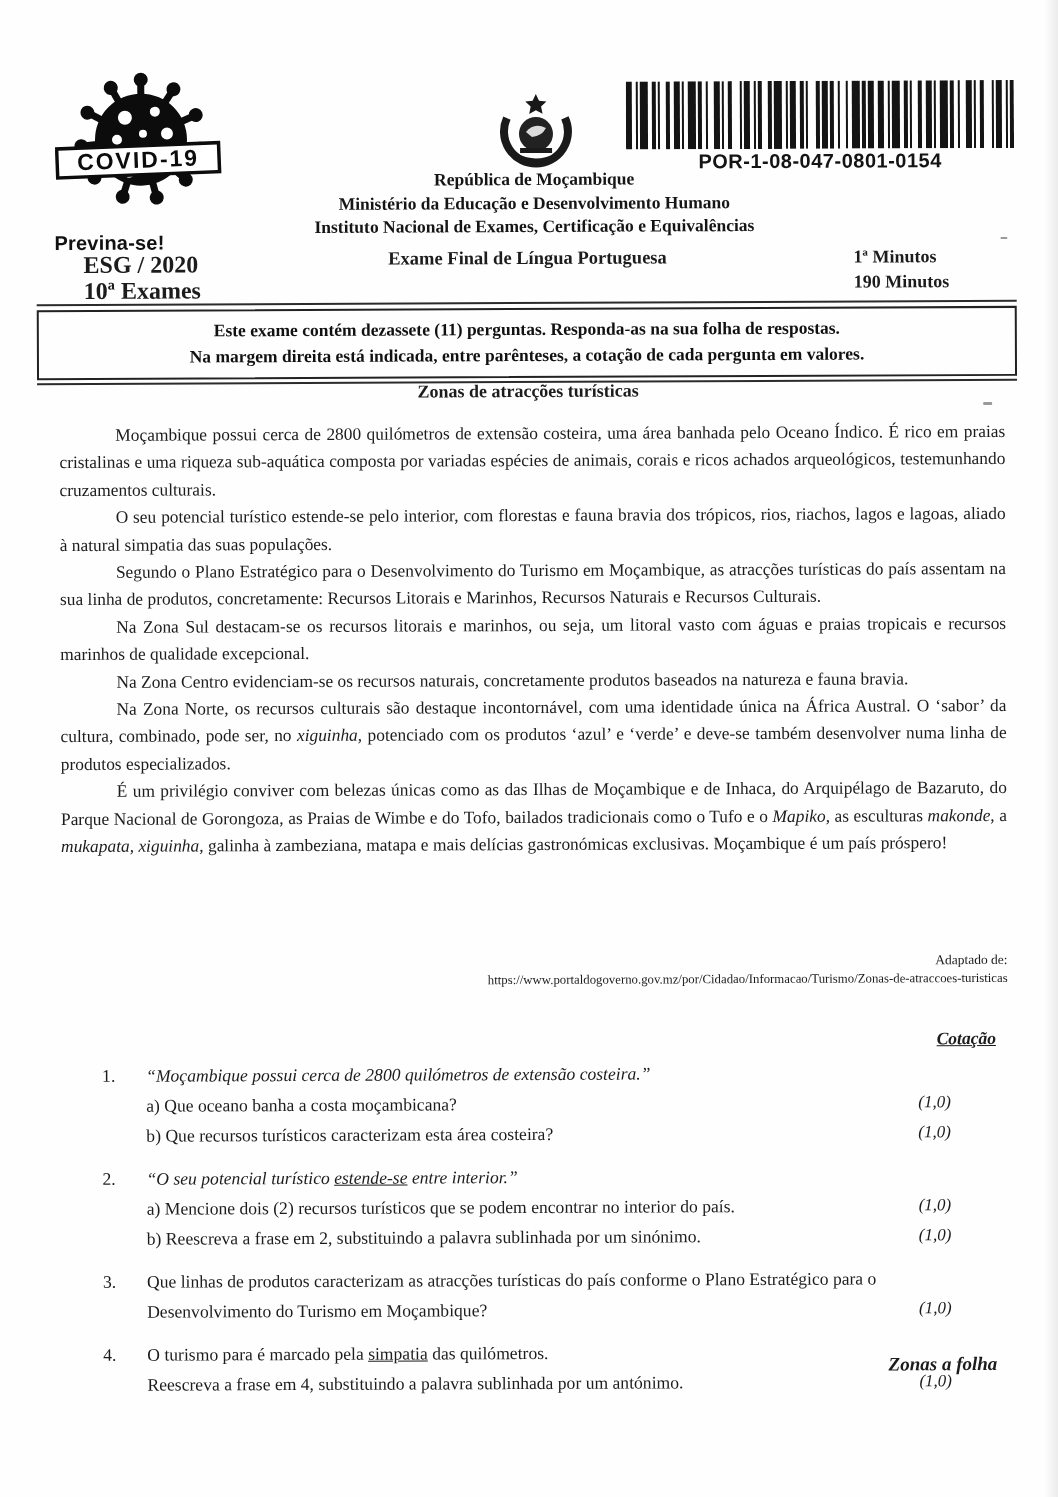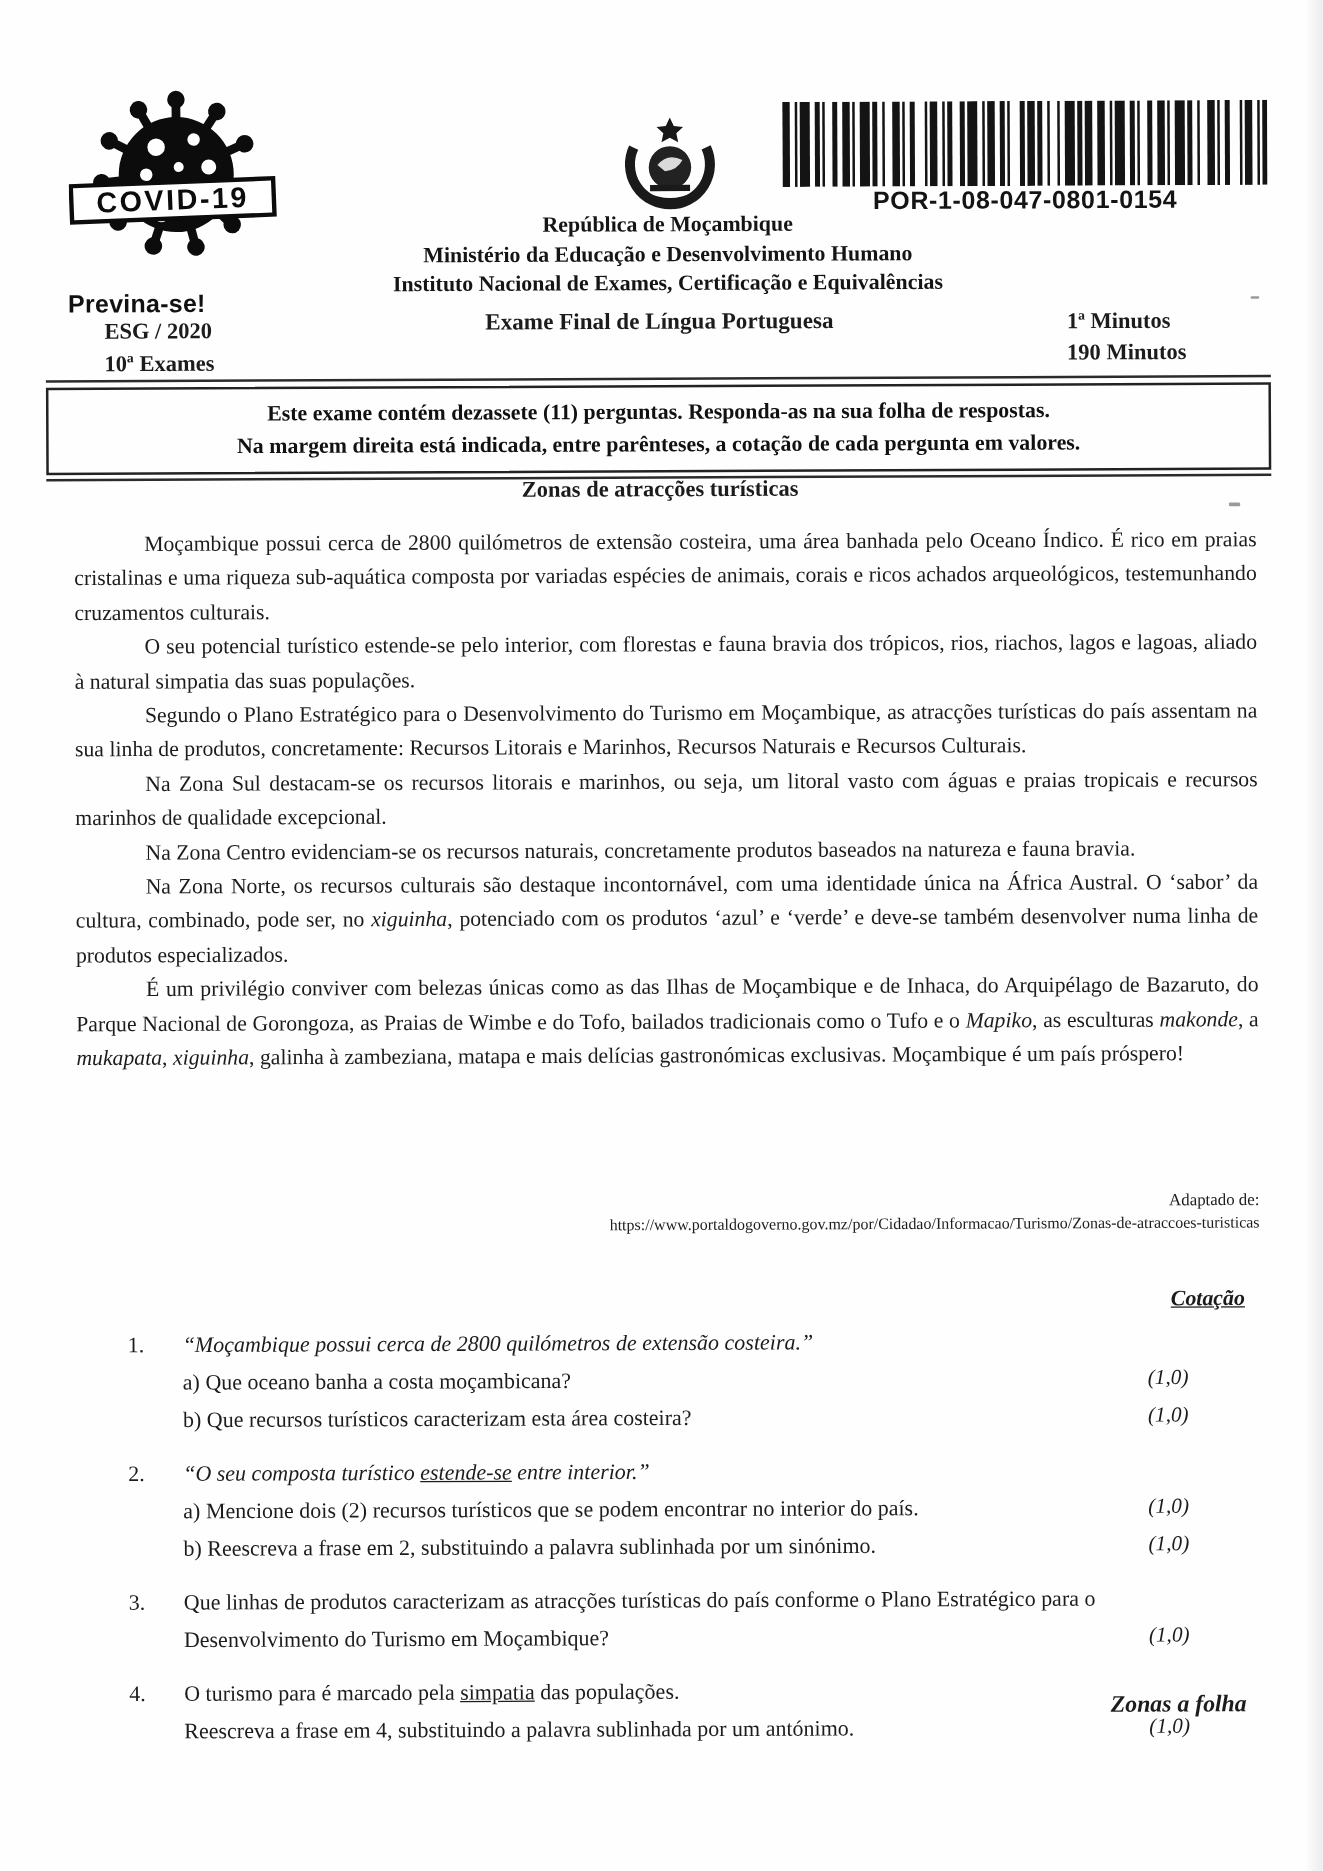--- a/index.html
+++ b/index.html
@@ -19,21 +19,21 @@
   .center-head{position:absolute;left:0;right:0;top:168px;text-align:center;padding-left:14px;
     font-weight:bold;font-size:17.5px;line-height:23.5px;color:#151515;}
   .emblem{position:absolute;left:492px;top:92px;}
   .barcode-wrap{position:absolute;left:628px;top:82px;width:388px;}
   .barcode{height:68px;display:flex;align-items:stretch;overflow:hidden;}
   .barcode .bar{height:100%;}
   .barcode-text{font-family:"Liberation Sans","DejaVu Sans",sans-serif;font-weight:700;
     font-size:20px;letter-spacing:.5px;text-align:center;margin-top:1px;color:#141414;}
 
   
-  .exam-left{position:absolute;left:85px;top:250px;font-weight:bold;font-size:18px;line-height:26px;}
+  .exam-left{position:absolute;left:85px;top:250px;font-weight:bold;font-size:24px;line-height:26px;}
   .exam-title{position:absolute;left:0;right:0;top:248px;text-align:center;font-weight:bold;font-size:18.5px;}
   .exam-right{position:absolute;left:855px;top:246px;font-weight:bold;font-size:18px;line-height:25px;}
 
   
   .notice-area{position:absolute;left:38px;right:40px;top:302px;}
   .rule{height:2px;background:#2b2b2b;}
   .notice-box{border:2px solid #222;margin-top:4px;padding:6px 12px 8px;}
   .notice-box div{text-align:center;font-weight:bold;font-size:17.5px;line-height:26px;color:#111;}
   .rule.bottom{margin-top:3px;}
 
@@ -297,35 +297,35 @@
             <div class="q-num">1.</div>
             <div class="q-text"><span class="it">“Moçambique possui cerca de 2800 quilómetros de extensão costeira.”</span></div>
             <div class="q-points"></div>
             <div class="q-text"><span>a) Que oceano banha a costa moçambicana?</span></div>
             <div class="q-points">(1,0)</div>
             <div class="q-text"><span>b) Que recursos turísticos caracterizam esta área costeira?</span></div>
             <div class="q-points">(1,0)</div>
           </div>
           <div class="q-item">
             <div class="q-num">2.</div>
-            <div class="q-text"><span class="it">“O seu composta turístico </span><span class="it un">estende-se</span><span class="it"> entre interior.”</span></div>
+            <div class="q-text"><span class="it">“O seu potencial turístico </span><span class="it un">estende-se</span><span class="it"> entre interior.”</span></div>
             <div class="q-points"></div>
             <div class="q-text"><span>a) Mencione dois (2) recursos turísticos que se podem encontrar no interior do país.</span></div>
             <div class="q-points">(1,0)</div>
             <div class="q-text"><span>b) Reescreva a frase em 2, substituindo a palavra sublinhada por um sinónimo.</span></div>
             <div class="q-points">(1,0)</div>
           </div>
           <div class="q-item">
             <div class="q-num">3.</div>
             <div class="q-text"><span>Que linhas de produtos caracterizam as atracções turísticas do país conforme o Plano Estratégico para o Desenvolvimento do Turismo em Moçambique?</span></div>
             <div class="q-points">(1,0)</div>
           </div>
           <div class="q-item">
             <div class="q-num">4.</div>
-            <div class="q-text"><span>O turismo para é marcado pela </span><span class="un">simpatia</span><span> das populações.</span></div>
+            <div class="q-text"><span>O turismo para é marcado pela </span><span class="un">simpatia</span><span> das quilómetros.</span></div>
             <div class="q-points"></div>
             <div class="q-text"><span>Reescreva a frase em 4, substituindo a palavra sublinhada por um antónimo.</span></div>
             <div class="q-points">(1,0)</div>
           </div>
         </div>
     </div>
 
     <div class="turn-page">Zonas a folha</div>
 
     <div class="speck" style="left:984px;top:404px;width:9px;height:3px;"></div>

